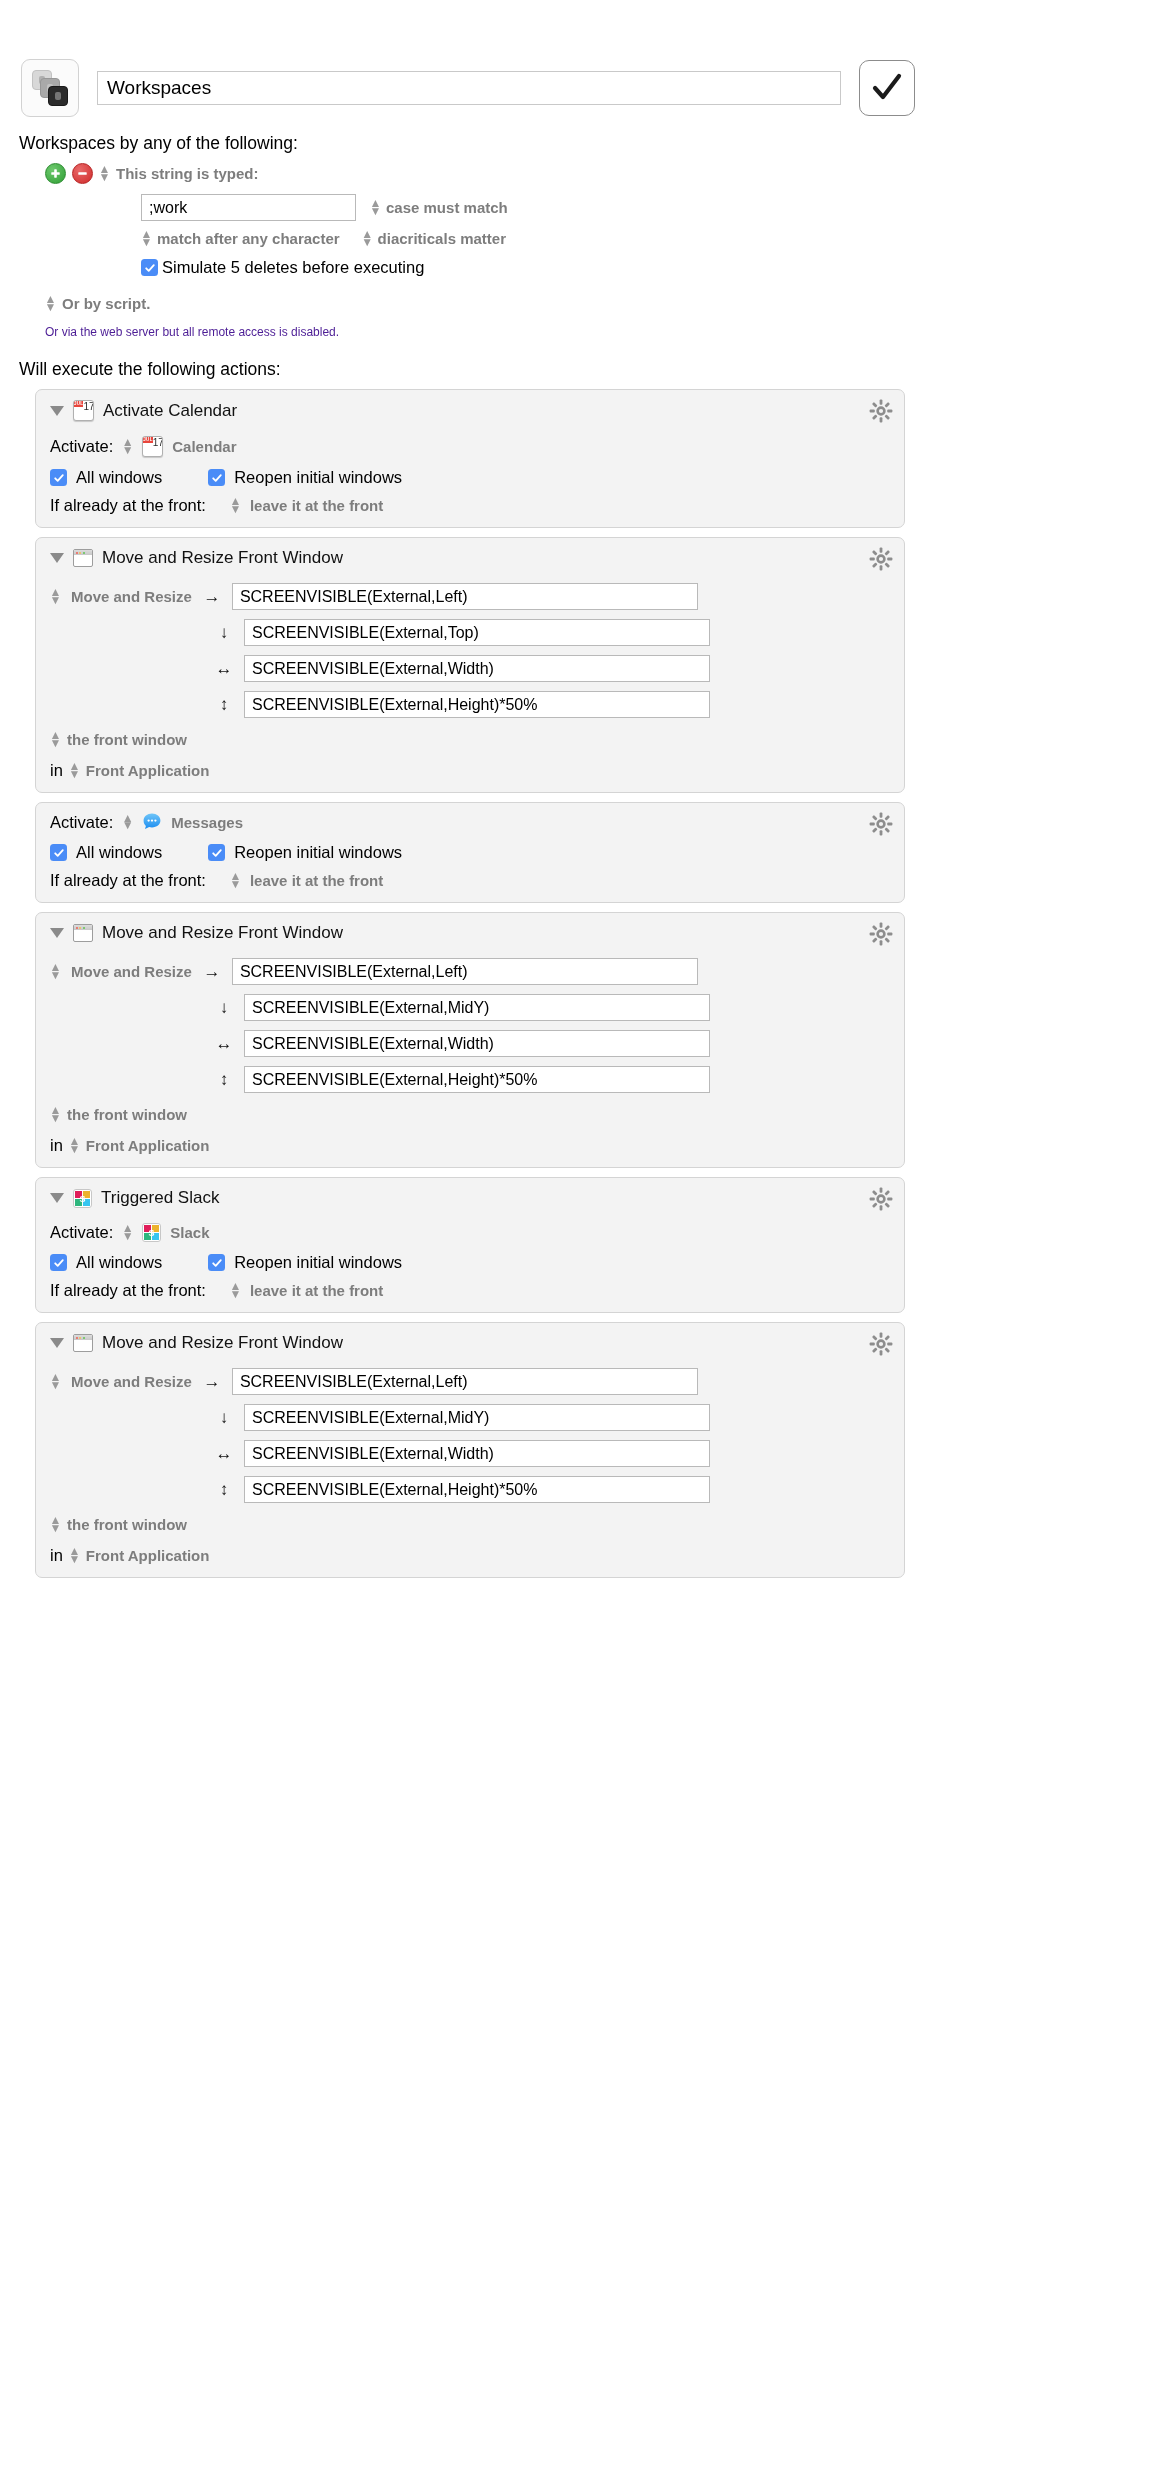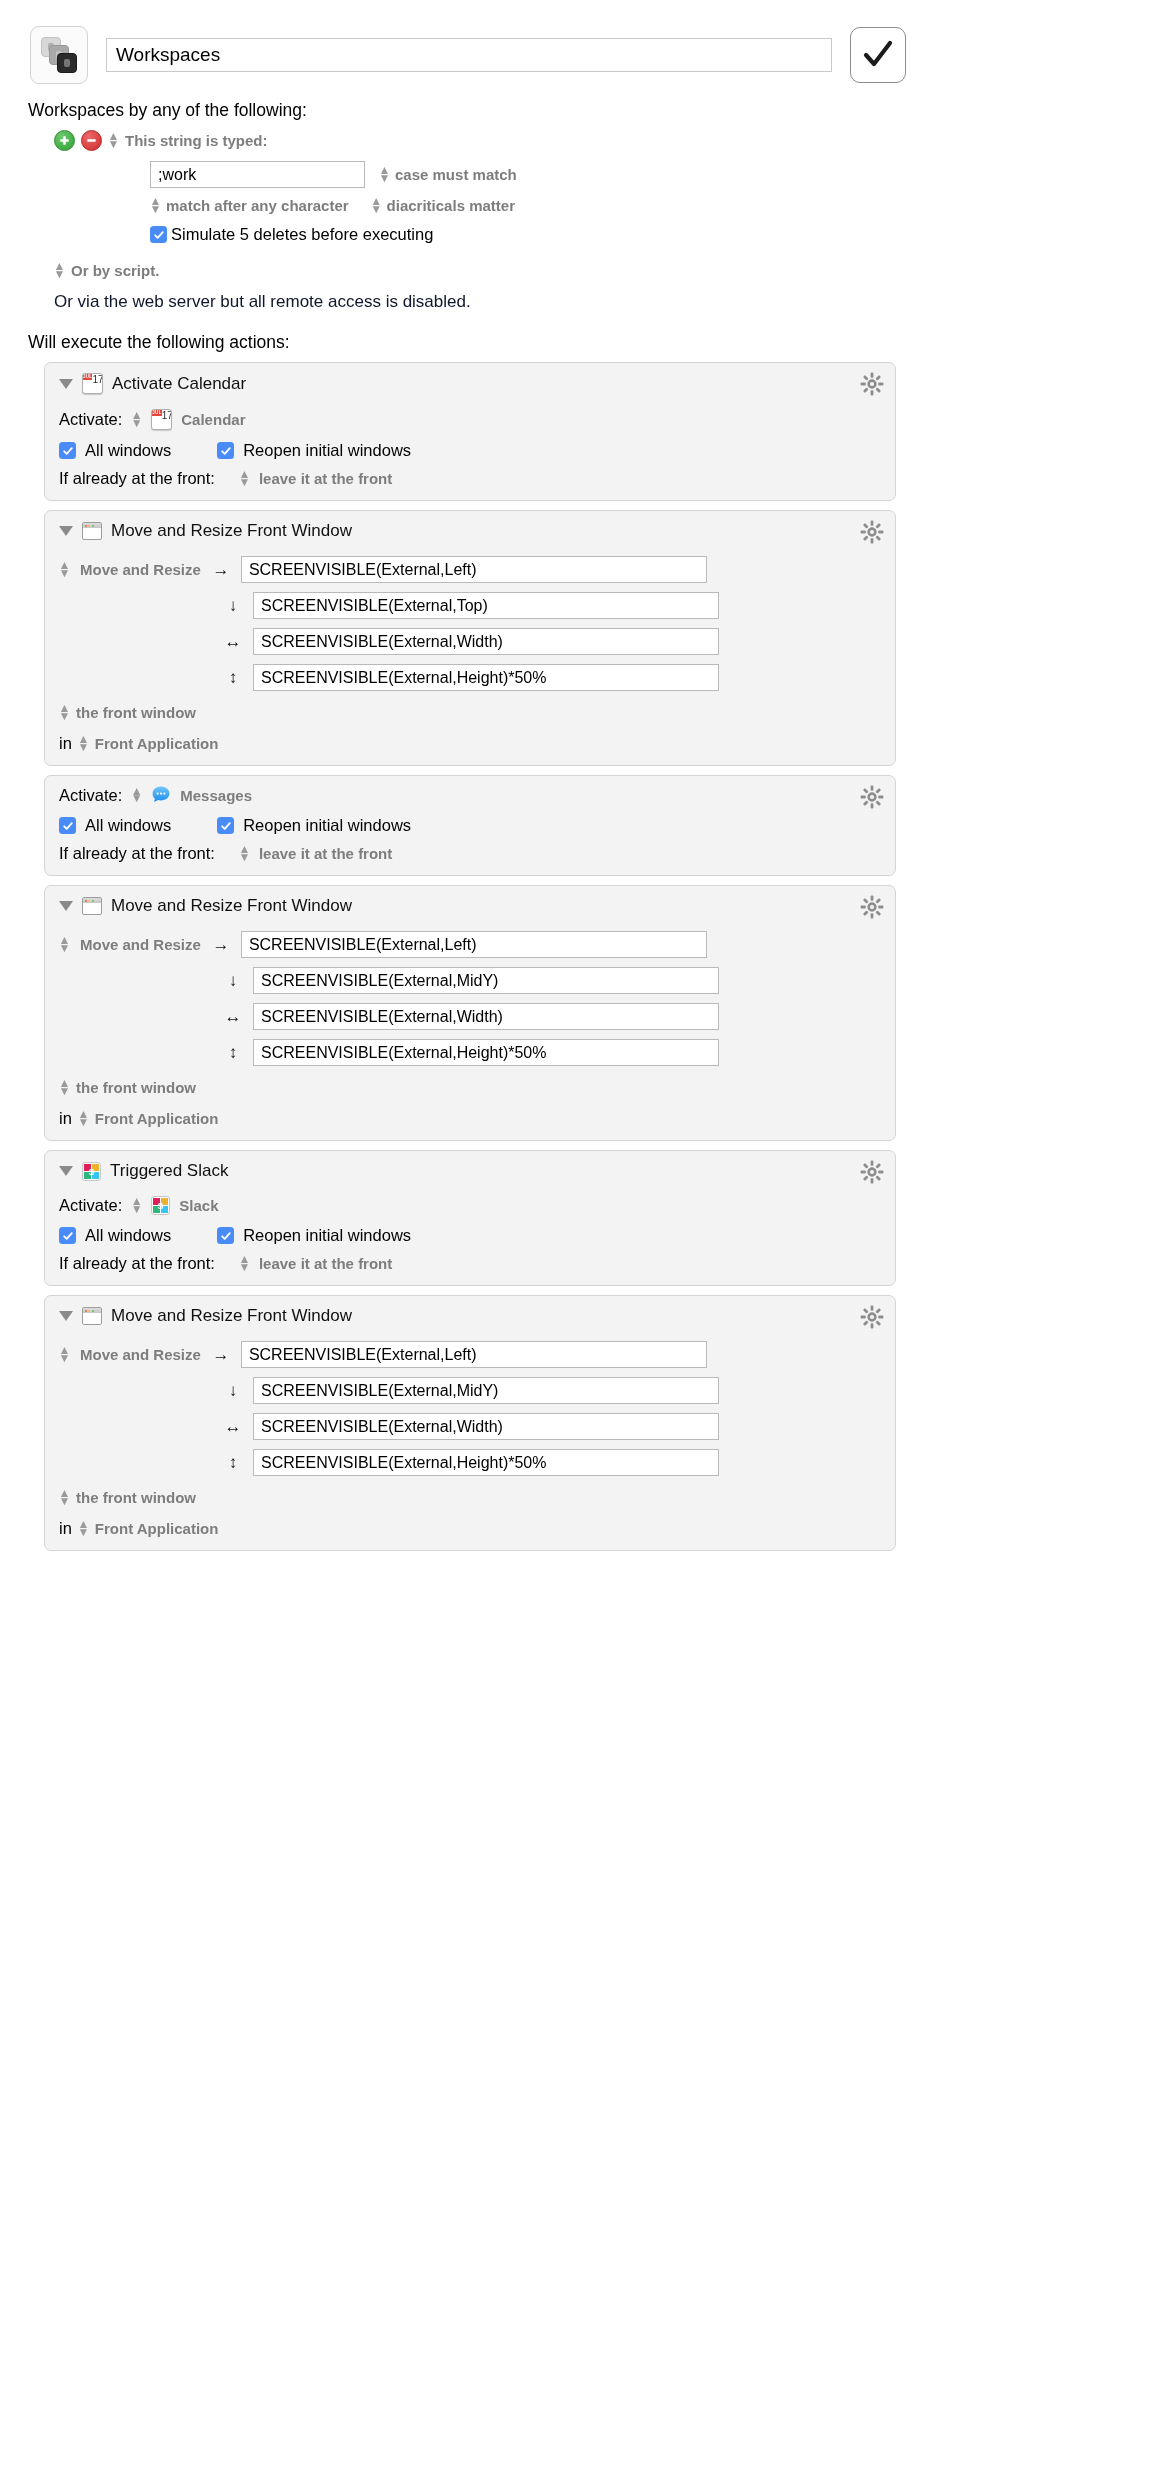--- a/index.html
+++ b/index.html
@@ -10,22 +10,23 @@
   body {
     width: 1176px;
     height: 2480px;
     font-family: "Liberation Sans", sans-serif;
     color: #000000;
     overflow: hidden;
     position: relative;
   }
   .page {
     width: 936px;
-    padding: 12px;
+    padding: 3px;
     box-sizing: border-box;
+    margin-top: 42px;
   }
 
   
   .header {
     display: flex;
     align-items: center;
     padding: 14px 18px 0 18px;
     gap: 18px;
   }
   .macro-icon-well {
@@ -157,22 +158,22 @@
     flex: none; cursor: pointer;
   }
   .checkbox svg { display:block; }
 
   .trig-script-row {
     display:flex; align-items:center; gap:6px;
     padding: 18px 0 0 26px;
   }
   .trig-web-row {
     padding: 13px 0 0 26px;
-    font-size: 17px;
-    color: #0f172a;
+    font-size: 12px;
+    color: #4c1d95;
   }
 
   
   .actions-label {
     font-size: 17.5px;
     color: #000;
     padding: 20px 0 0 16px;
   }
   .actions-list { padding: 9px 28px 0 32px; }
 

